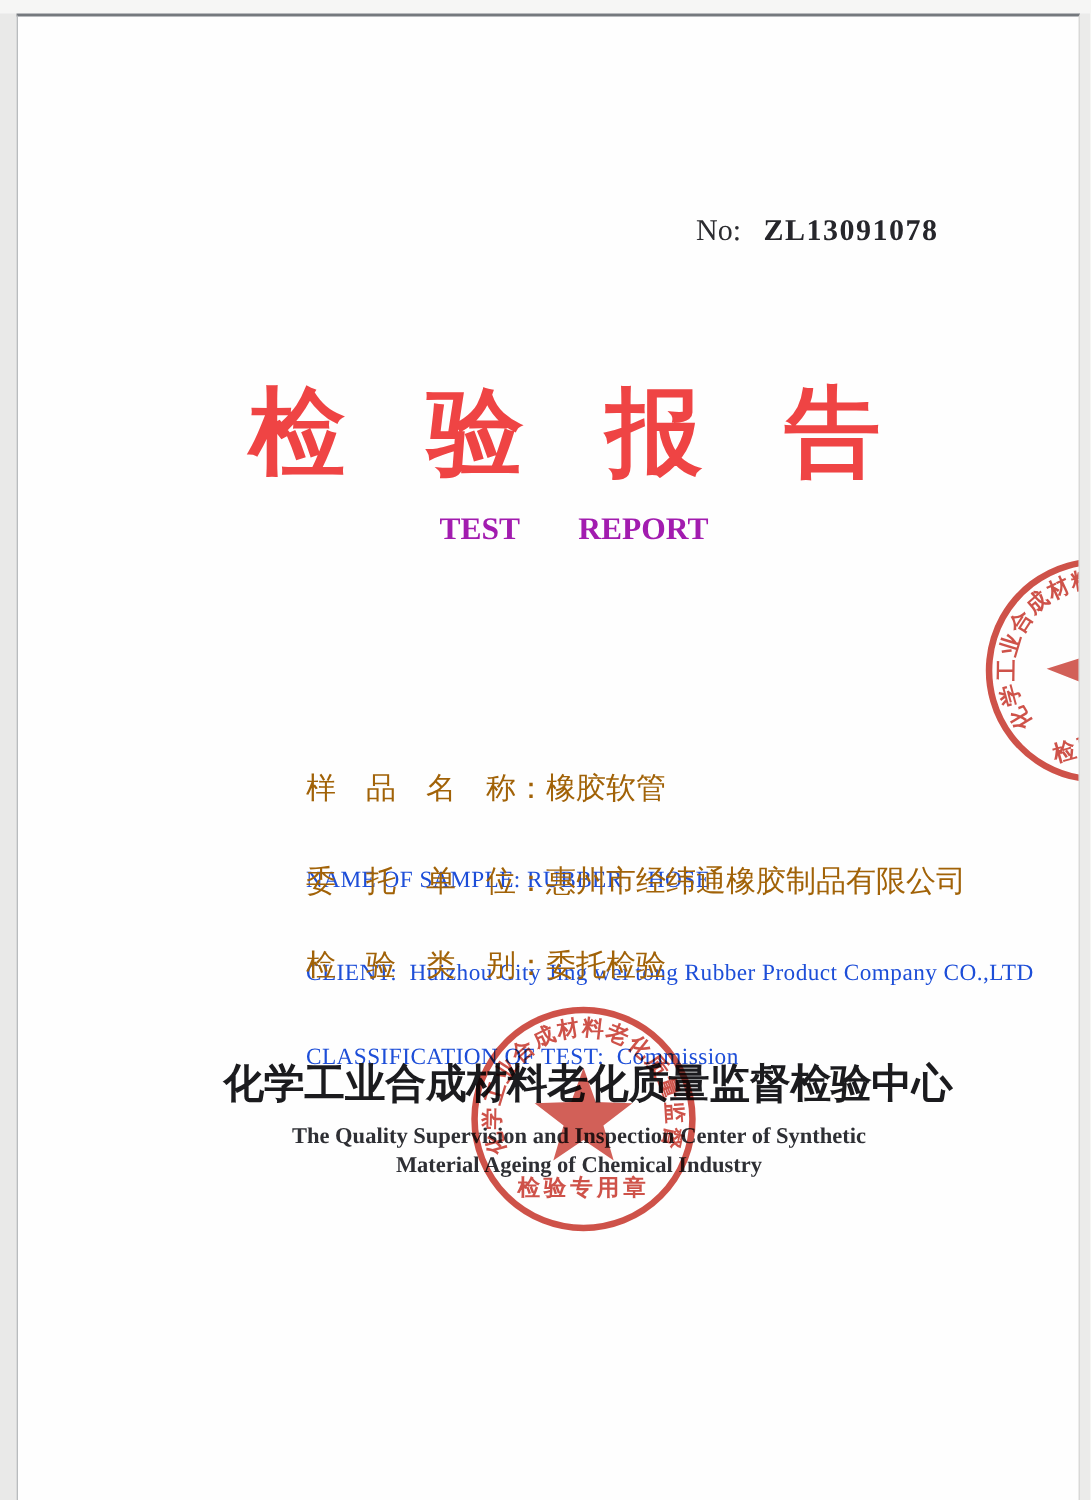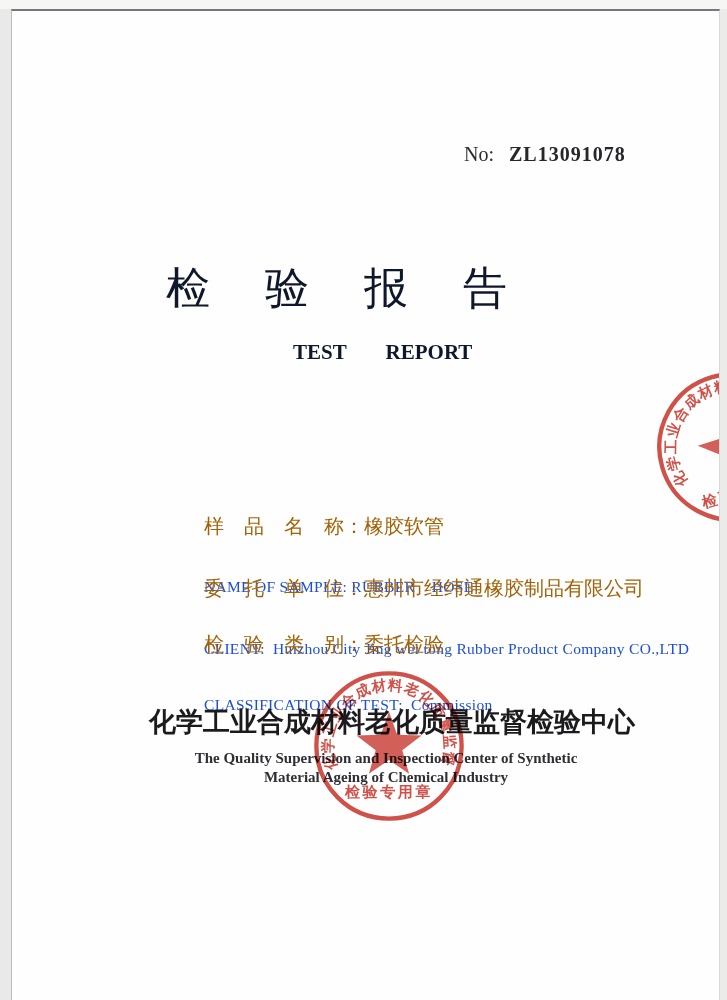--- a/index.html
+++ b/index.html
@@ -18,26 +18,26 @@
   }
   .edge-left{position:absolute;left:0;top:0;width:11px;height:1000px;background:#e9e9e8;}
   .edge-right{position:absolute;right:0;top:0;width:9px;height:1000px;background:#ebebea;}
   .edge-top{position:absolute;left:0;top:0;width:727px;height:9px;background:#f6f6f5;}
 
   .serial{position:absolute;left:452px;top:132px;font-size:20px;color:#2c2c30;white-space:pre;}
   .serial .num{font-weight:bold;letter-spacing:1px;margin-left:15px;color:#26262b;}
 
   .title-cn{
     position:absolute;left:154px;top:240px;
-    font-size:44px;line-height:76px;letter-spacing:55px;white-space:nowrap;
-    color:#0f172a;font-weight:400;
+    font-size:64px;line-height:76px;letter-spacing:55px;white-space:nowrap;
+    color:#ef4444;font-weight:700;
   }
   .title-en{
     position:absolute;left:281px;top:329px;
-    font-size:21px;font-weight:bold;color:#0f172a;word-spacing:34px;white-space:pre;
+    font-size:21px;font-weight:bold;color:#a21caf;word-spacing:34px;white-space:pre;
   }
 
   .fields{position:absolute;left:192px;top:0;width:480px;}
   .field-row{position:absolute;left:0;white-space:pre;}
   .field-row .cn{font-size:20px;line-height:25px;color:#a16207;white-space:pre;}
   .field-row .en{font-size:15.5px;line-height:23px;letter-spacing:0.3px;color:#1d4ed8;white-space:pre;}
   .row-0{top:467px;} .row-1{top:529px;} .row-2{top:585px;}
 
   .issuer-cn{
     position:absolute;left:137px;top:694px;

